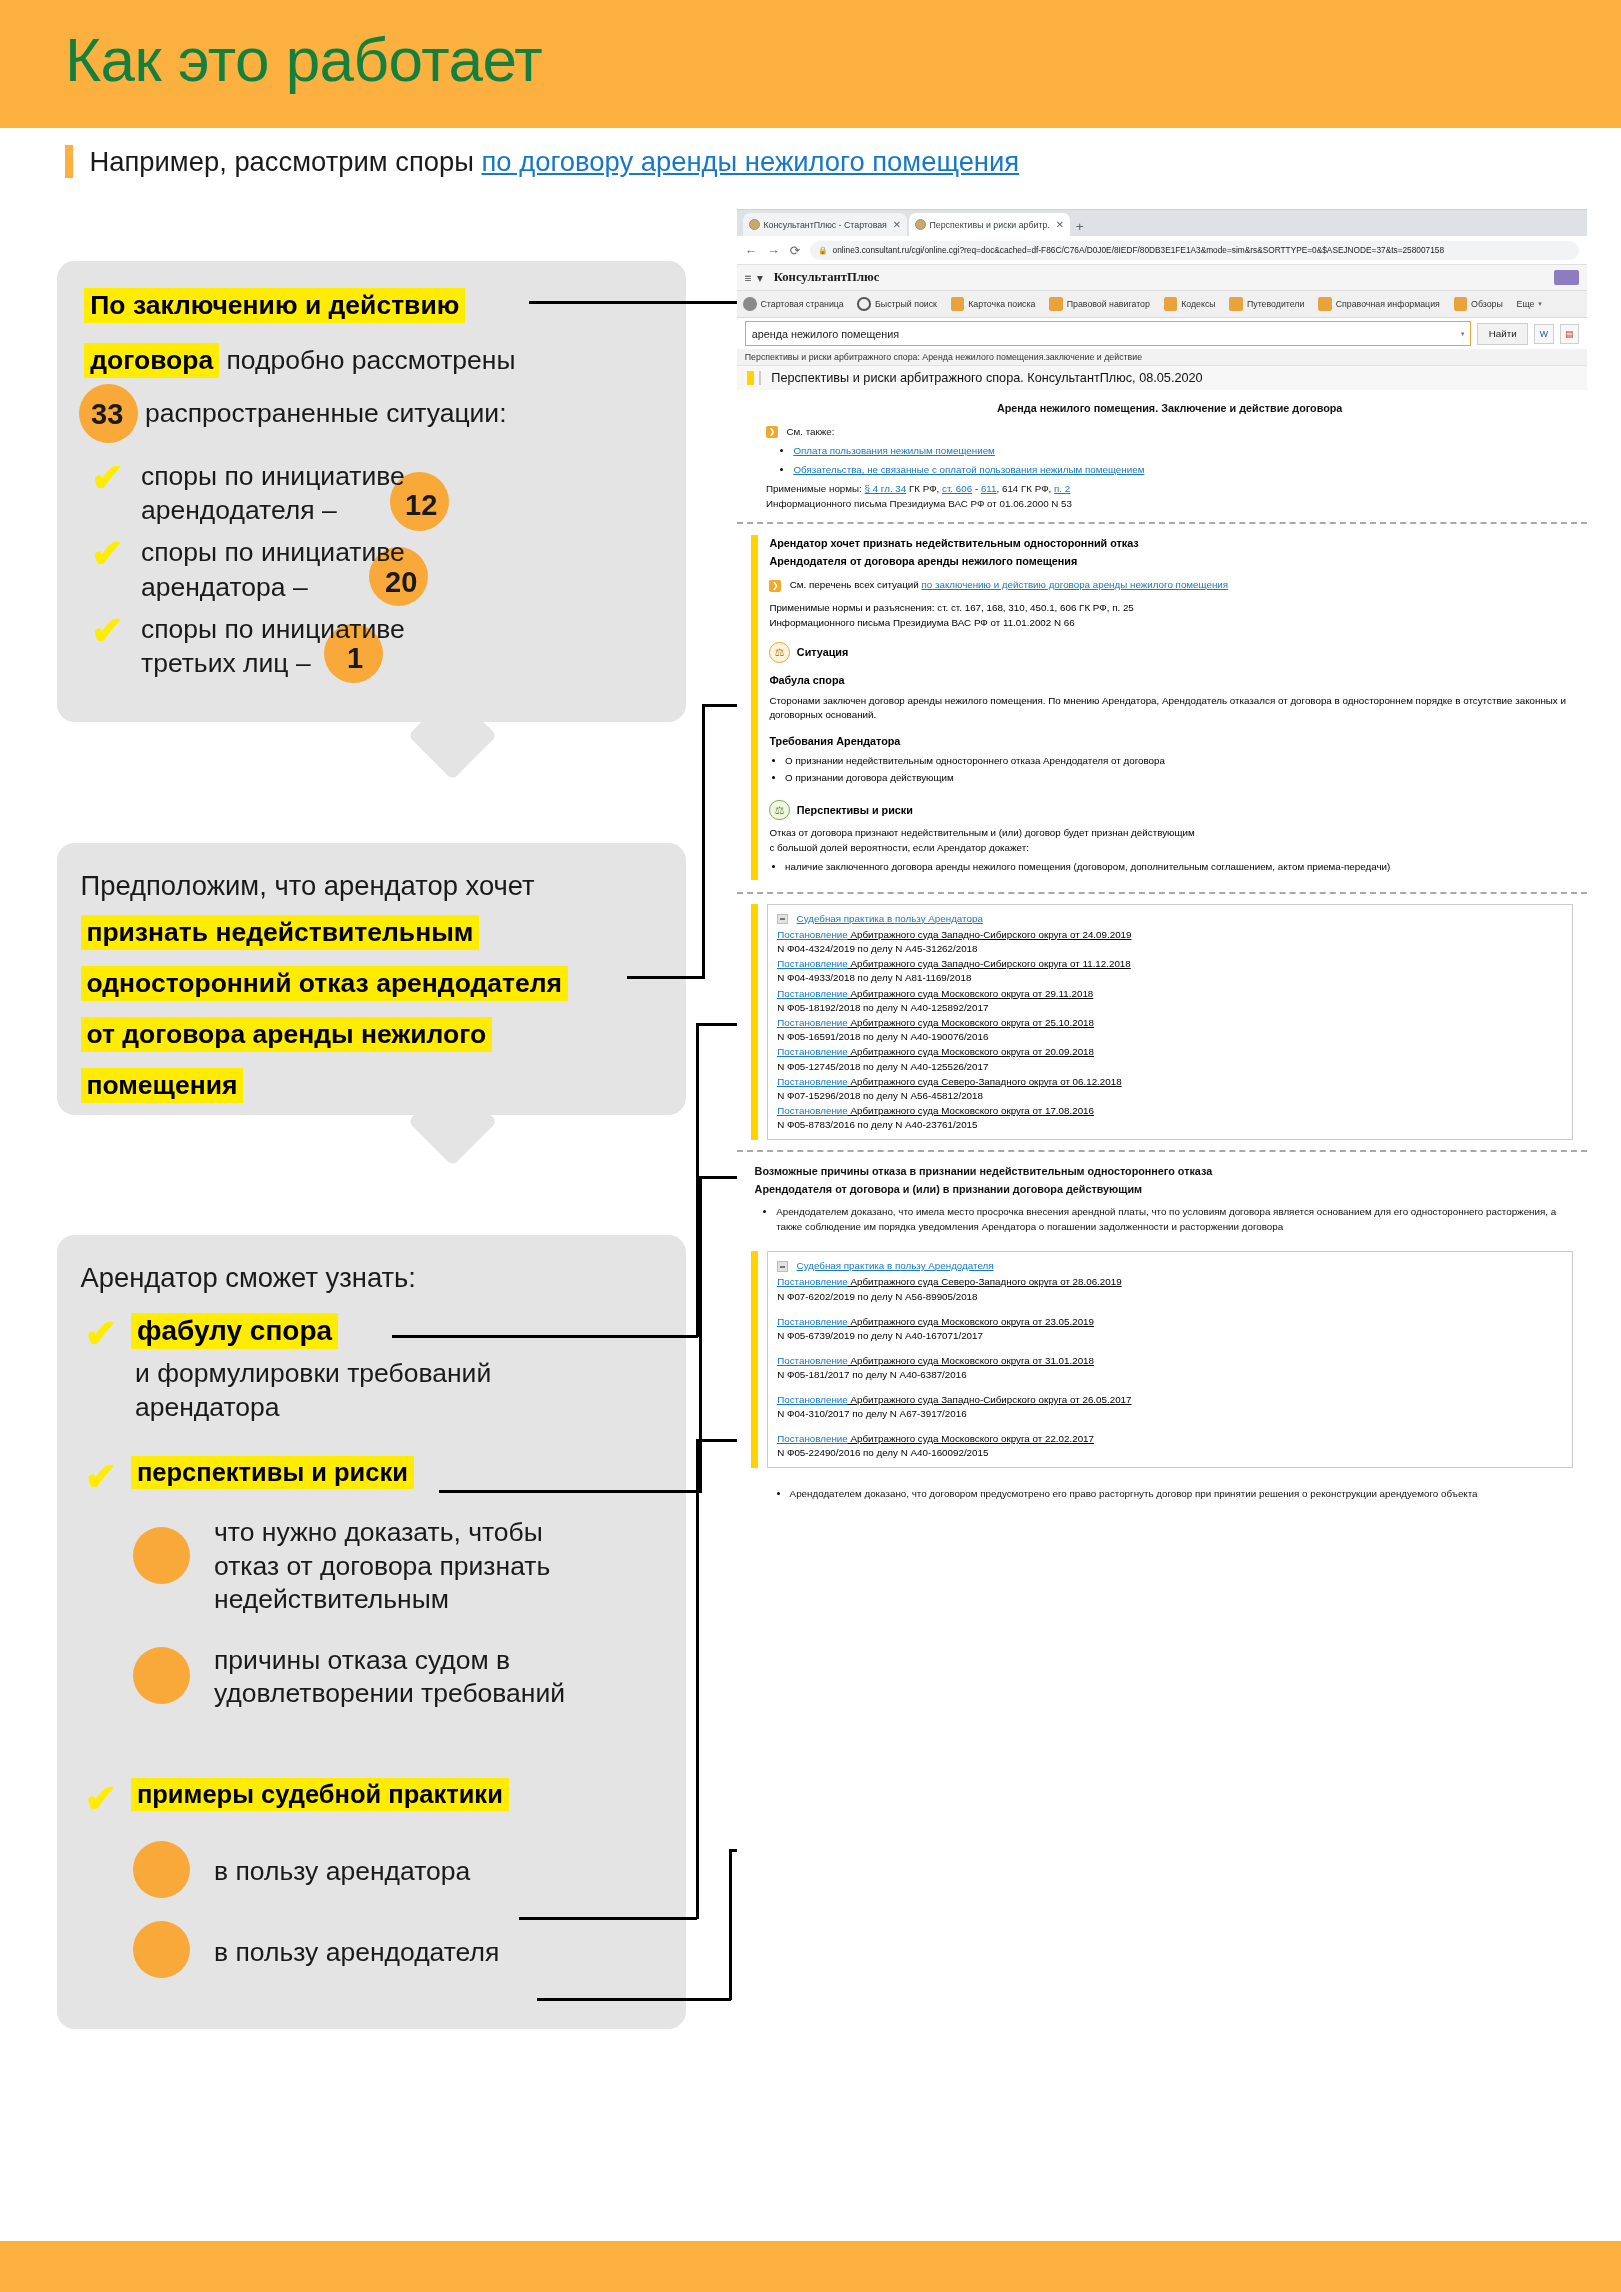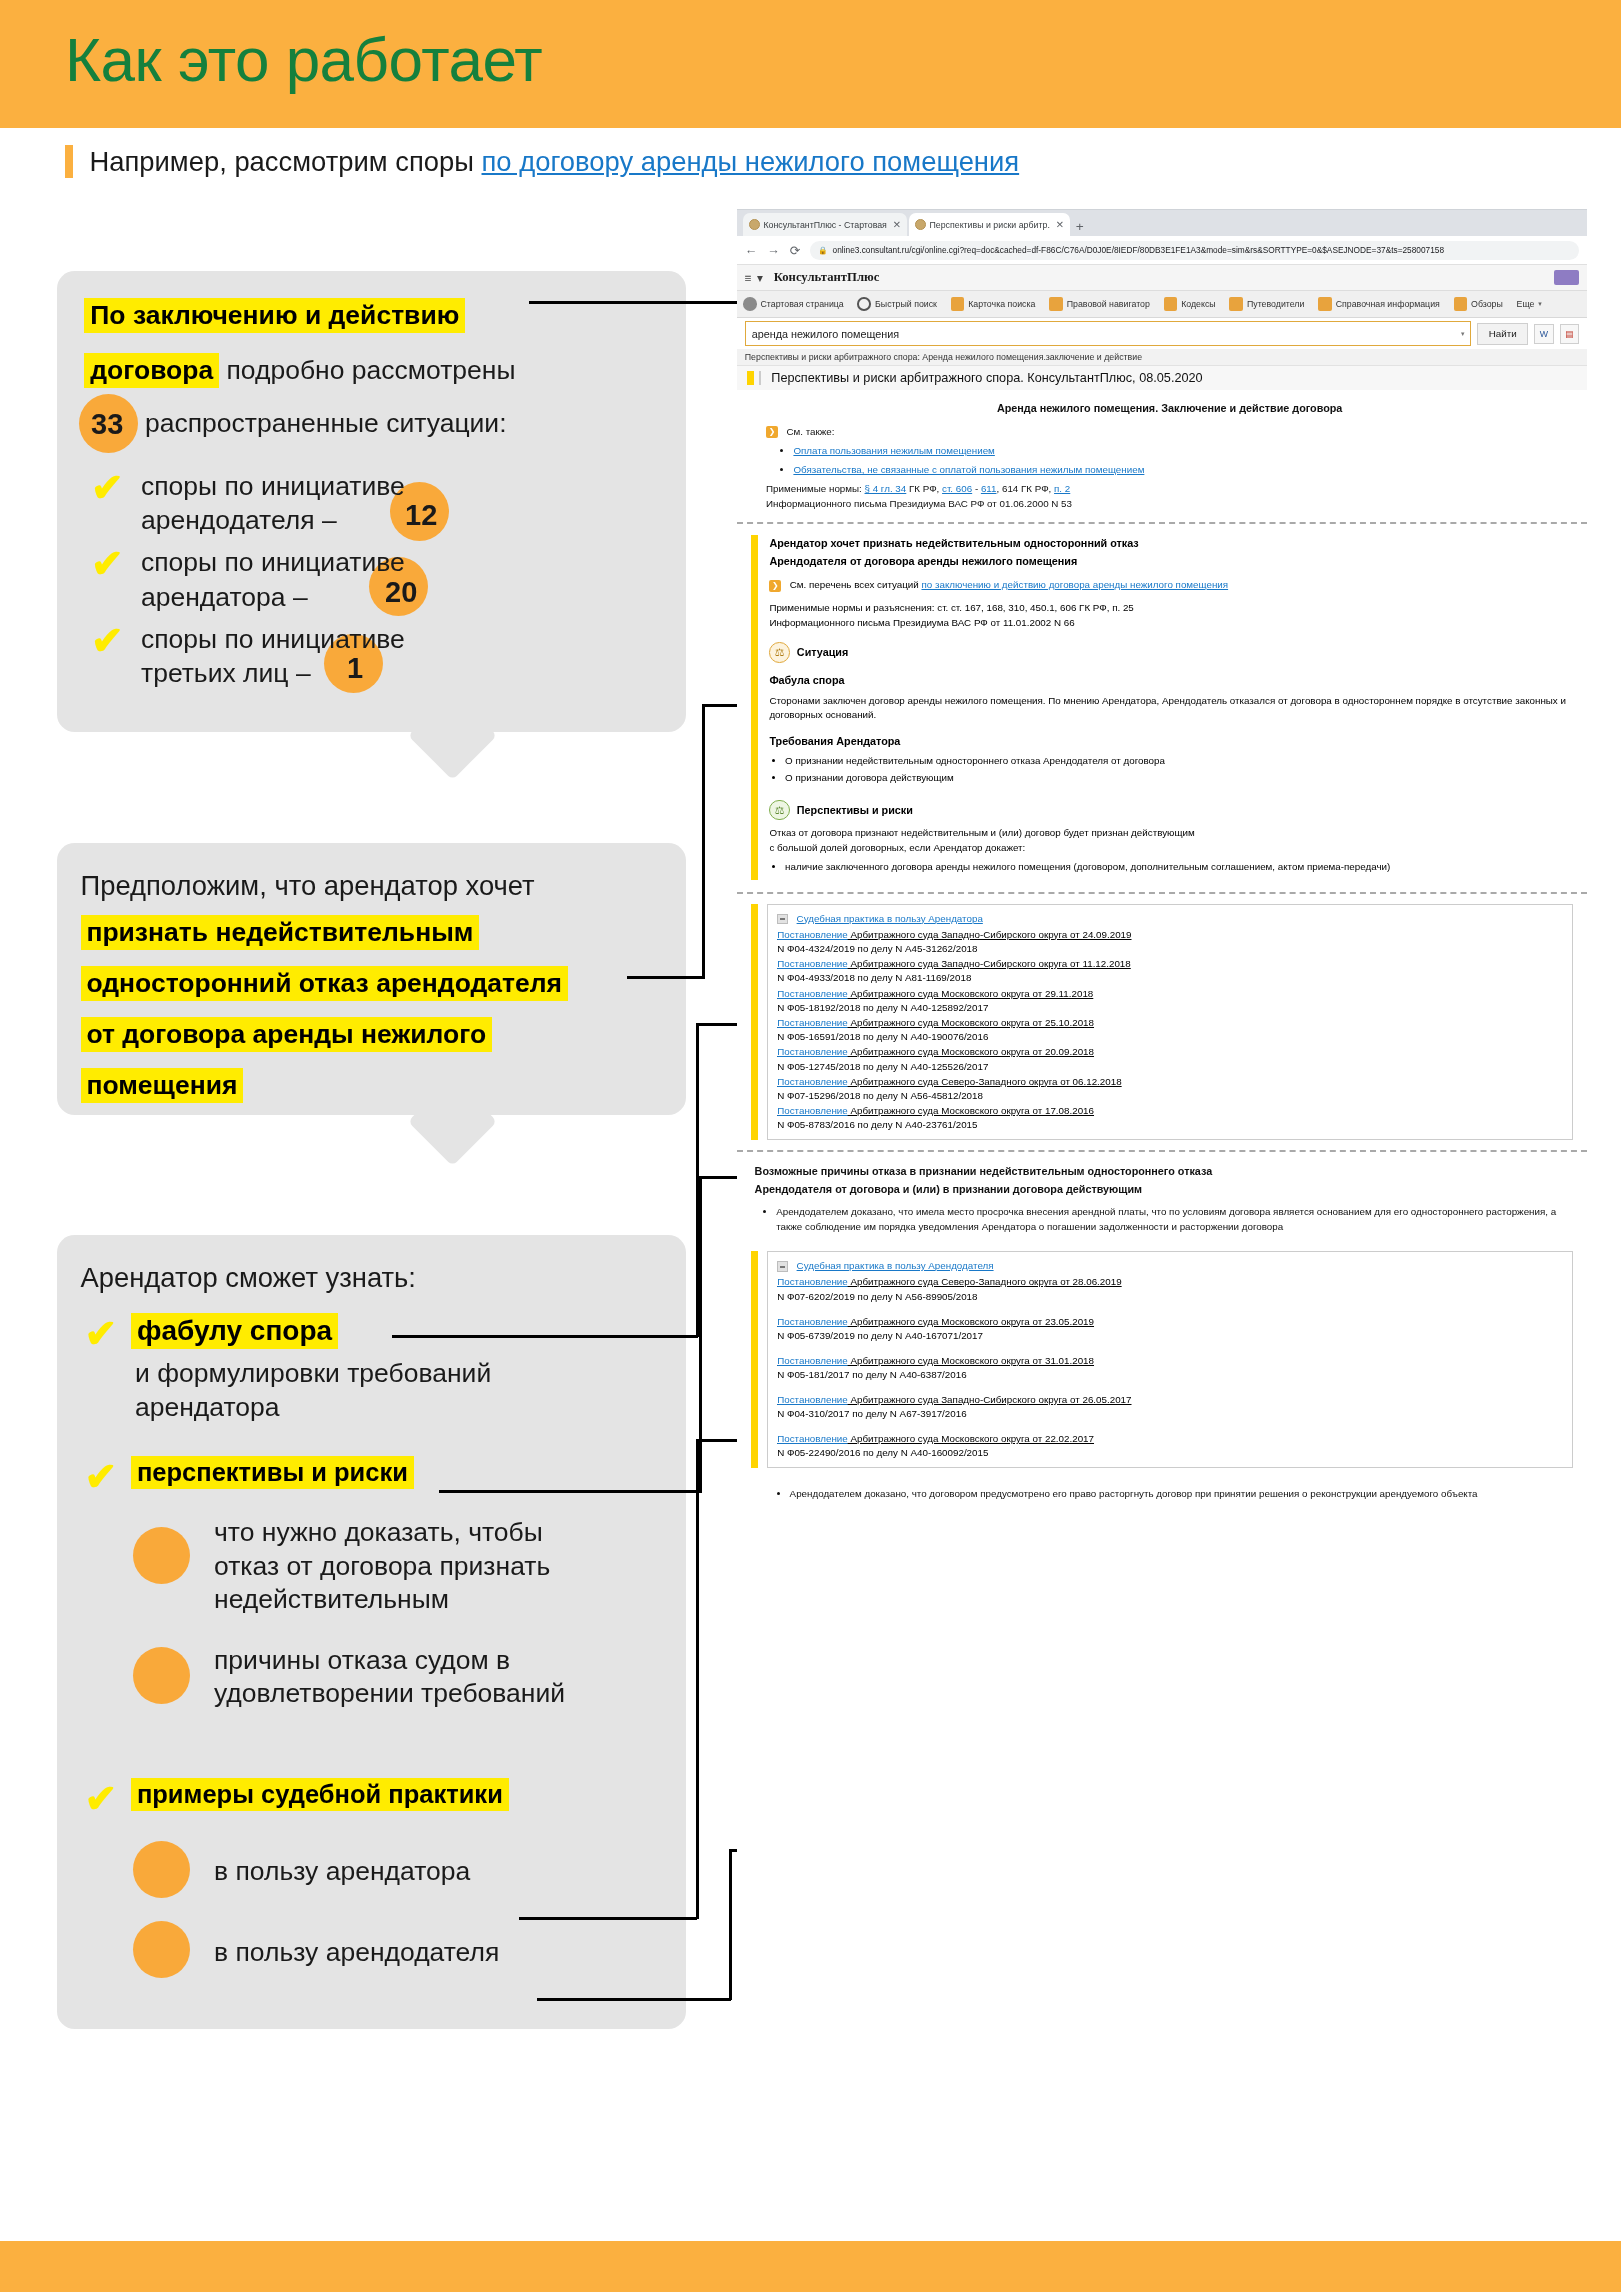--- a/index.html
+++ b/index.html
@@ -55,21 +55,21 @@
     border-radius: 17.6px;
   }
   .bubble-tail {
     position: absolute;
     width: 63px; height: 63px;
     background: #e4e4e4;
     transform: rotate(45deg);
     border-radius: 5.9px;
   }
 
-  #bubble1 { left: 57px; top: 271px; width: 629px; height: 461px; }
+  #bubble1 { left: 57px; top: 261px; width: 629px; height: 461px; }
   #bubble1-tail { left: 421px; top: 704px; }
   #bubble2 { left: 57px; top: 843px; width: 629px; height: 272px; }
   #bubble2-tail { left: 421px; top: 1090px; }
   #bubble3 { left: 57px; top: 1235px; width: 629px; height: 794px; }
 
   .cb-line { position: absolute; white-space: nowrap; }
 
   .hl {
     background: #ffec00;
     font-weight: bold;
@@ -550,21 +550,21 @@
           <li>О признании недействительным одностороннего отказа Арендодателя от  договора</li>
           <li>О признании договора действующим</li>
         </ul>
 
         <div class="sec-head-row" style="margin-top:13.7px;">
           <span class="icon-badge green">⚖</span>
           <span class="t">Перспективы и риски</span>
         </div>
 
         <div style="margin-top:5.9px;">Отказ от договора признают недействительным и (или) договор будет признан действующим</div>
-        <div>с большой долей договорных, если Арендатор докажет:</div>
+        <div>с большой долей вероятности, если Арендатор докажет:</div>
         <ul class="dd">
           <li>наличие заключенного договора аренды нежилого помещения (договором, дополнительным соглашением, актом приема-передачи)</li>
         </ul>
       </div>
     </div>
 
     <div class="dashed"></div>
 
     <div class="sec-y-wrap" style="padding:9.8px 13.7px 9.8px 13.7px;">
       <div class="sec-y-bar"></div>

